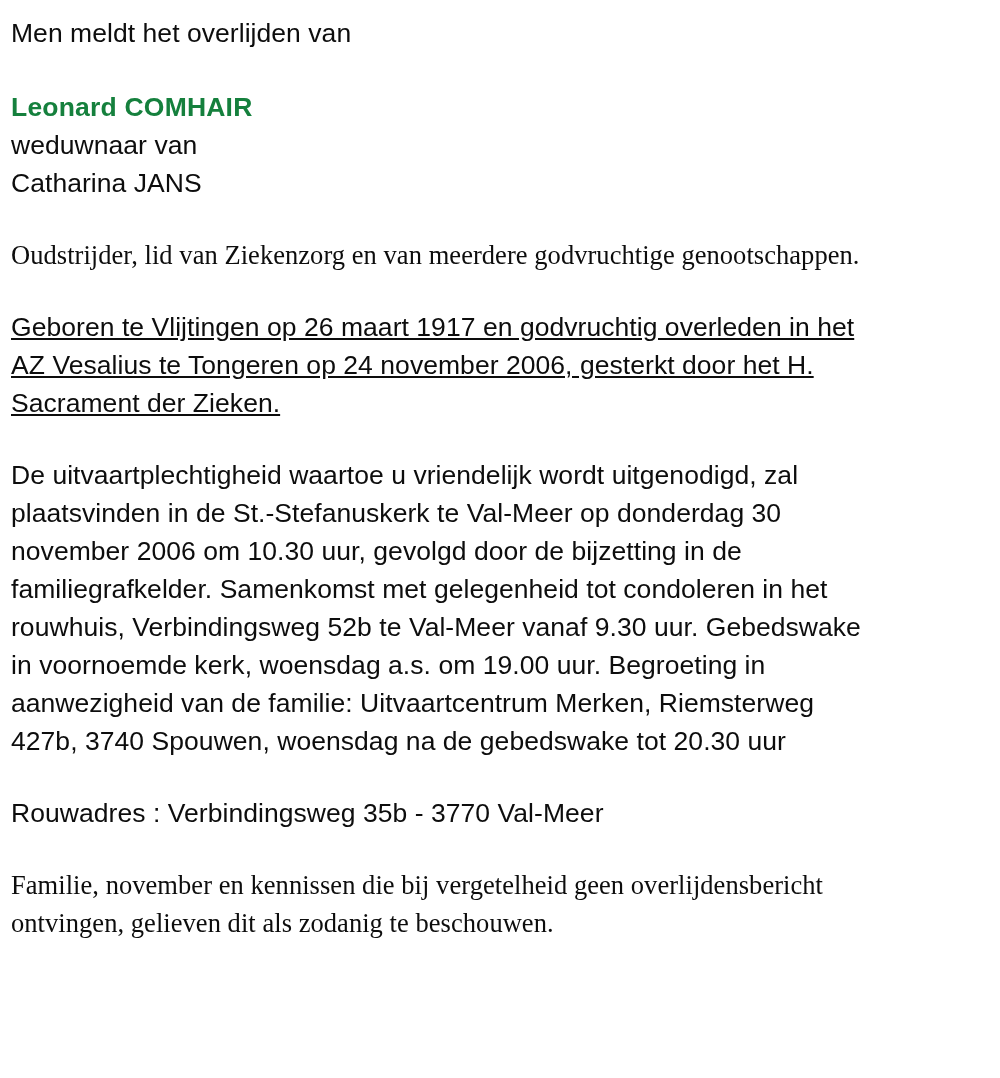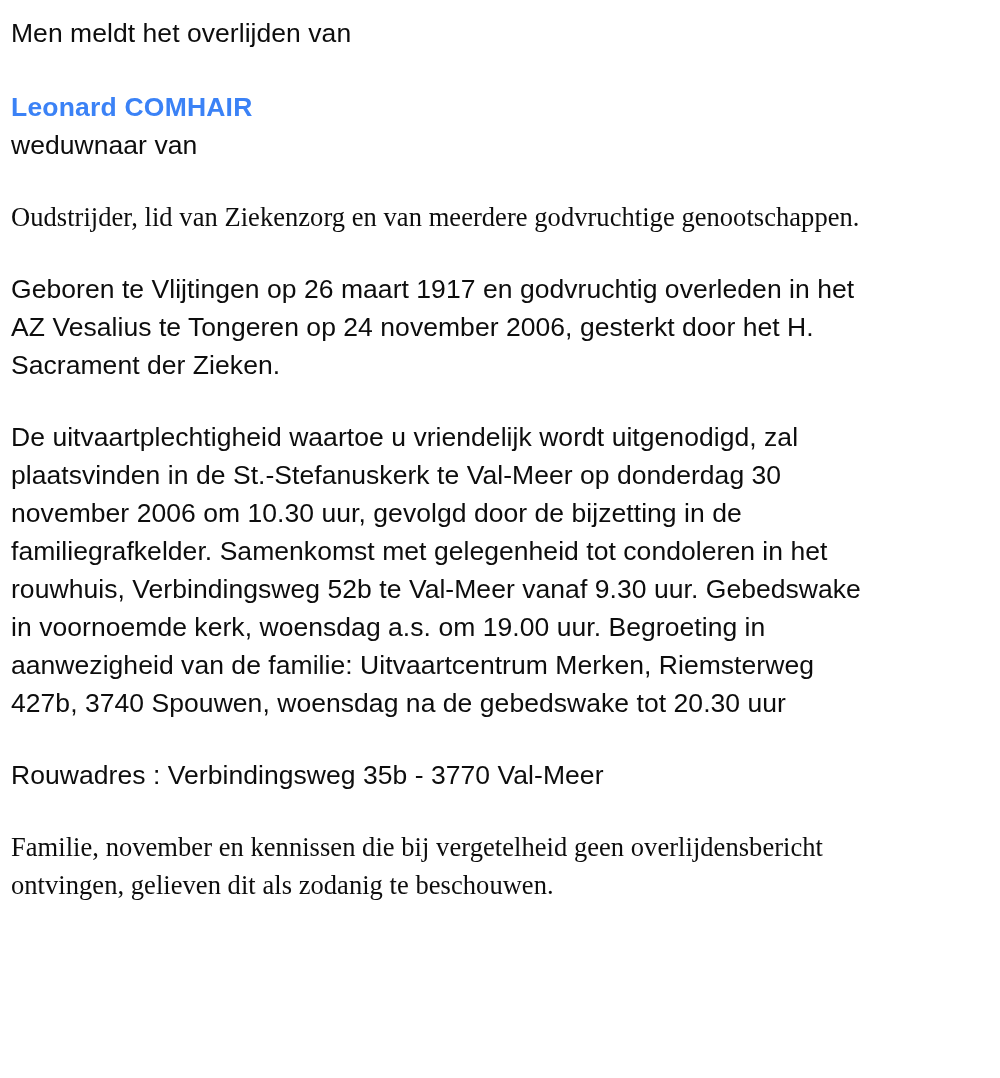--- a/index.html
+++ b/index.html
@@ -38,42 +38,43 @@
     line-height: 38px;
     letter-spacing: 0.05px;
     color: #0d0d0d;
     max-width: 975px;
   }
   .name {
     font-size: 26.5px;
     line-height: 38px;
     font-weight: bold;
     letter-spacing: 0.2px;
-    color: #3b82f6;
+    color: #15803d;
   }
   .gap-lg { height: 36px; }
   .gap-md { height: 34px; }
   .narrow-1 { max-width: 900px; font-family: Liberation Serif, serif; }
-  .narrow-2 { max-width: 980px; }
+  .narrow-2 { max-width: 980px; text-decoration: underline; }
   .narrow-3 { max-width: 975px; }
 </style>
 </head>
 <body>
 
 <div class="page">
 
   <div class="block">
     <div class="line">Men meldt het overlijden van</div>
   </div>
 
   <div class="gap-lg"></div>
 
   <div class="block">
     <div class="name">Leonard COMHAIR</div>
     <div class="line">weduwnaar van</div>
+    <div class="line">Catharina JANS</div>
   </div>
 
   <div class="gap-md"></div>
 
   <div class="block">
     <div class="para narrow-1">Oudstrijder, lid van Ziekenzorg en van meerdere godvruchtige genootschappen.</div>
   </div>
 
   <div class="gap-md"></div>
 

